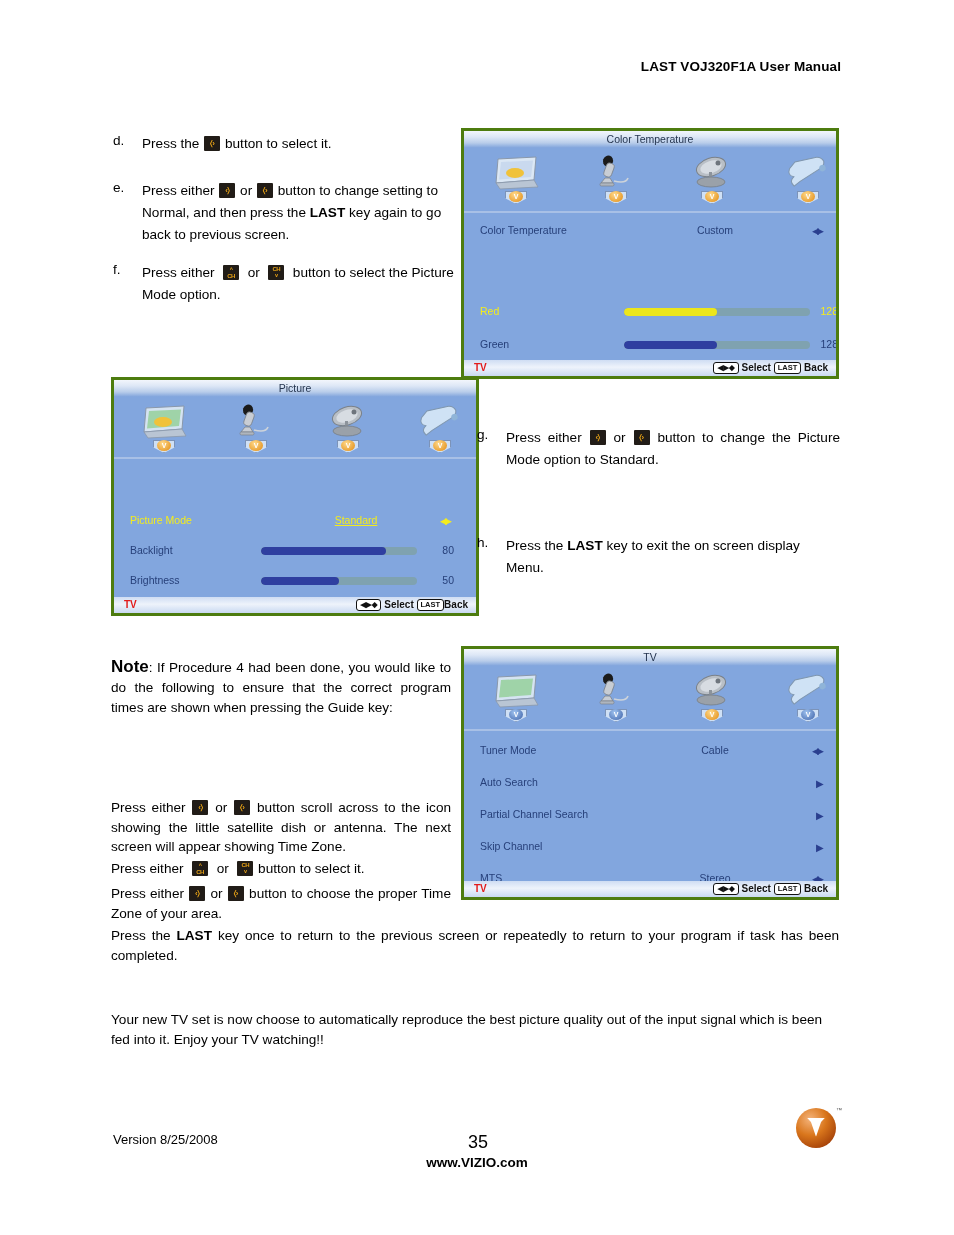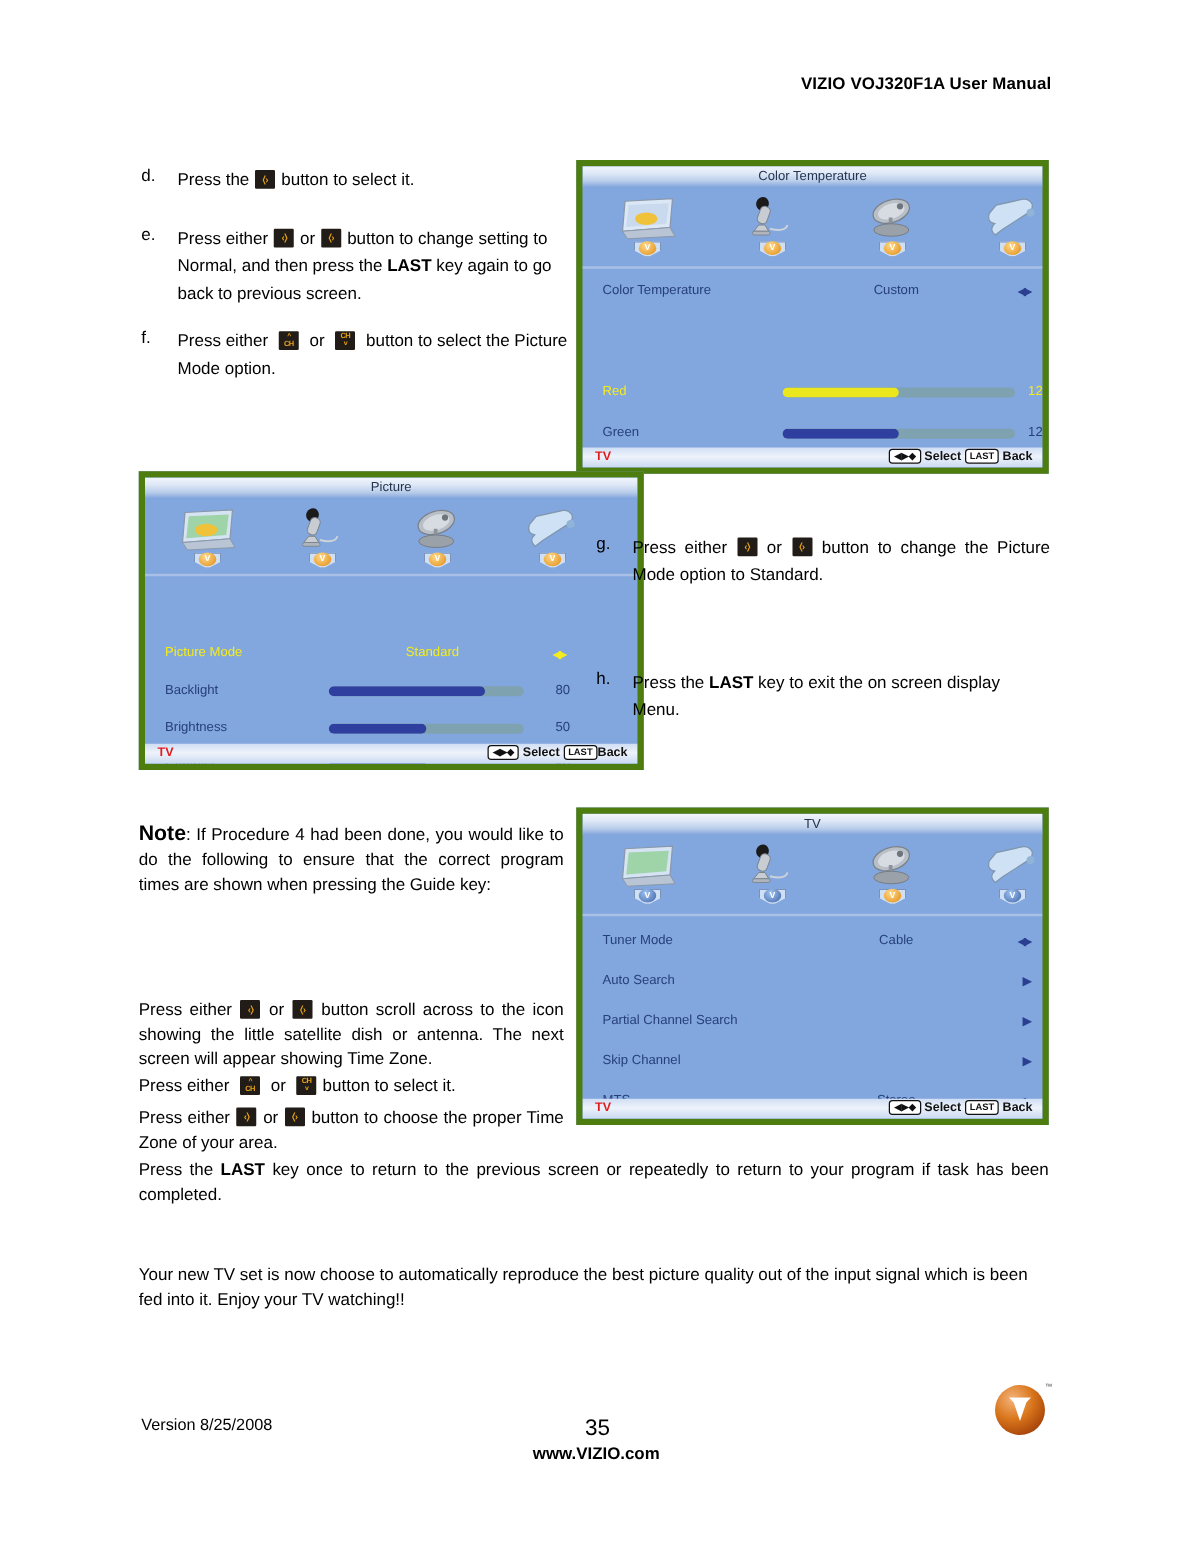--- a/index.html
+++ b/index.html
@@ -41,21 +41,21 @@
     font-size:8px;line-height:15px;text-align:center;
     letter-spacing:-.5px;
   }
   .key.ch i{font-size:5.5px;line-height:7px;top:1px;}
   .key.ch i b{display:block;font-size:6px;line-height:6px;}
 
   
   .osd{
     position:absolute;
     background:#82a6de;
-    border:5px solid #4d7c0f;
+    border:3px solid #4d7c0f;
     box-sizing:border-box;
     font-family:"Liberation Sans", sans-serif;
     overflow:hidden;
   }
   .osd .title{
     height:17px;
     background:linear-gradient(to bottom,#f2f6fc 0%,#dde7f6 35%,#b9cdea 70%,#7fa3dc 100%);
     text-align:center;
     font-size:10.5px;
     color:#25354f;
@@ -131,21 +131,21 @@
     width:18px;height:19px;background:#fff;
     clip-path:polygon(0 0,100% 0,78% 22%,50% 100%,22% 22%);
   }
   .logo .tm{position:absolute;right:-6px;top:-1px;font-size:6px;color:#555;}
 </style>
 </head>
 <body>
 
 <div class="page">
 
-  <div class="hdr">VIZIO VOJ320F1A User Manual</div>
+  <div class="hdr">LAST VOJ320F1A User Manual</div>
 
   <div class="step" style="left:113px;top:133px;width:340px;">
     <div class="mk">d.</div>
     <div class="bd">Press the <span class="key"><i>〈›</i></span> button to select it.</div>
   </div>
 
   <div class="step" style="left:113px;top:180px;width:345px;">
     <div class="mk">e.</div>
     <div class="bd">Press either <span class="key"><i>‹〉</i></span> or <span class="key"><i>〈›</i></span> button to change setting to Normal, and then press the <span class="b">LAST</span> key again to go back to previous screen.</div>
   </div>
@@ -252,21 +252,21 @@
         <span class="num" style="left:350px;width:24px;">128</span>
       </div>
     </div>
 
     <div class="foot">
       <span class="tv">TV</span>
       <span class="rt"><span class="pill">◀▶◆</span> <span>Select</span> <span class="pill">LAST</span> <span>Back</span></span>
     </div>
   </div>
 
-  <div class="osd" id="osd2" style="left:111px;top:377px;width:404px;height:239px;">
+  <div class="osd" id="osd2" style="left:111px;top:377px;width:368px;height:239px;">
     <div class="title">Picture</div>
     <div class="iconrow" style="height:60px;">
       <div class="ic" style="left:22px;">
         <div class="art">
           <svg width="56" height="36" viewBox="0 0 56 36">
               <g>
             <polygon points="10,5 48,3 46,26 8,29" fill="#d5e3f2" stroke="#8a98ab" stroke-width="1"></polygon>
             <polygon points="13,8 45,6.5 43,23 11,25.5" fill="#9fd3a8"></polygon>
             <ellipse cx="27" cy="19" rx="9" ry="5" fill="#f0c23a"></ellipse>
             <polygon points="8,29 46,26 50,33 12,35" fill="#b9c5d4" stroke="#8a98ab" stroke-width="0.8"></polygon>
@@ -324,21 +324,21 @@
         <div class="tab">
             <span class="shp"></span>
             <span class="badge">V</span>
           </div>
       </div>
     </div>
 
     <div class="rows">
       <div class="row sel" style="top:0px;">
         <span class="lbl">Picture Mode</span>
-        <span class="val" style="left:160px;width:140px;">Standard</span>
+        <span class="val" style="left:172px;width:140px;text-decoration:underline;">Standard</span>
         <span class="arrowLR y" style="left:326px;top:1px;">◀▶</span>
       </div>
       <div class="row" style="top:15px;text-decoration:underline;">
         <span class="lbl">Backlight</span>
         <div class="sl" style="left:147px;width:156px;">
             <div class="fill" style="width:80%"></div>
           </div>
         <span class="num" style="left:316px;width:24px;">80</span>
       </div>
       <div class="row" style="top:30px;">

